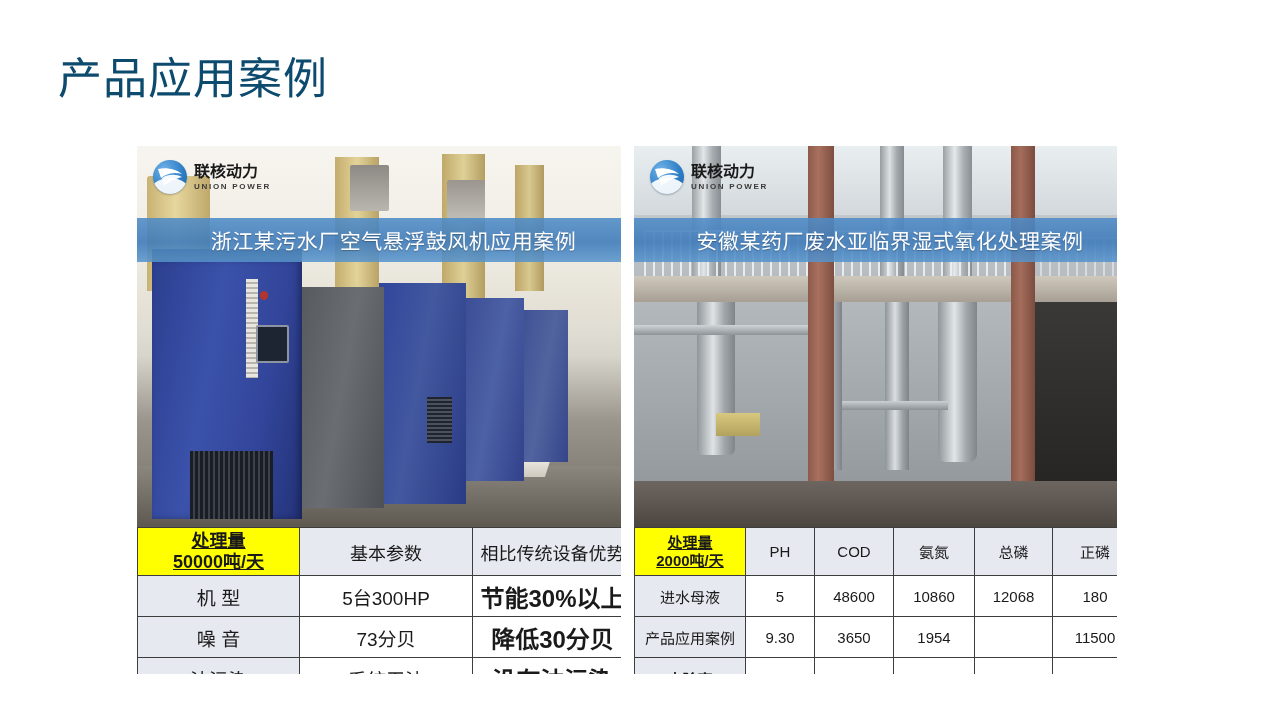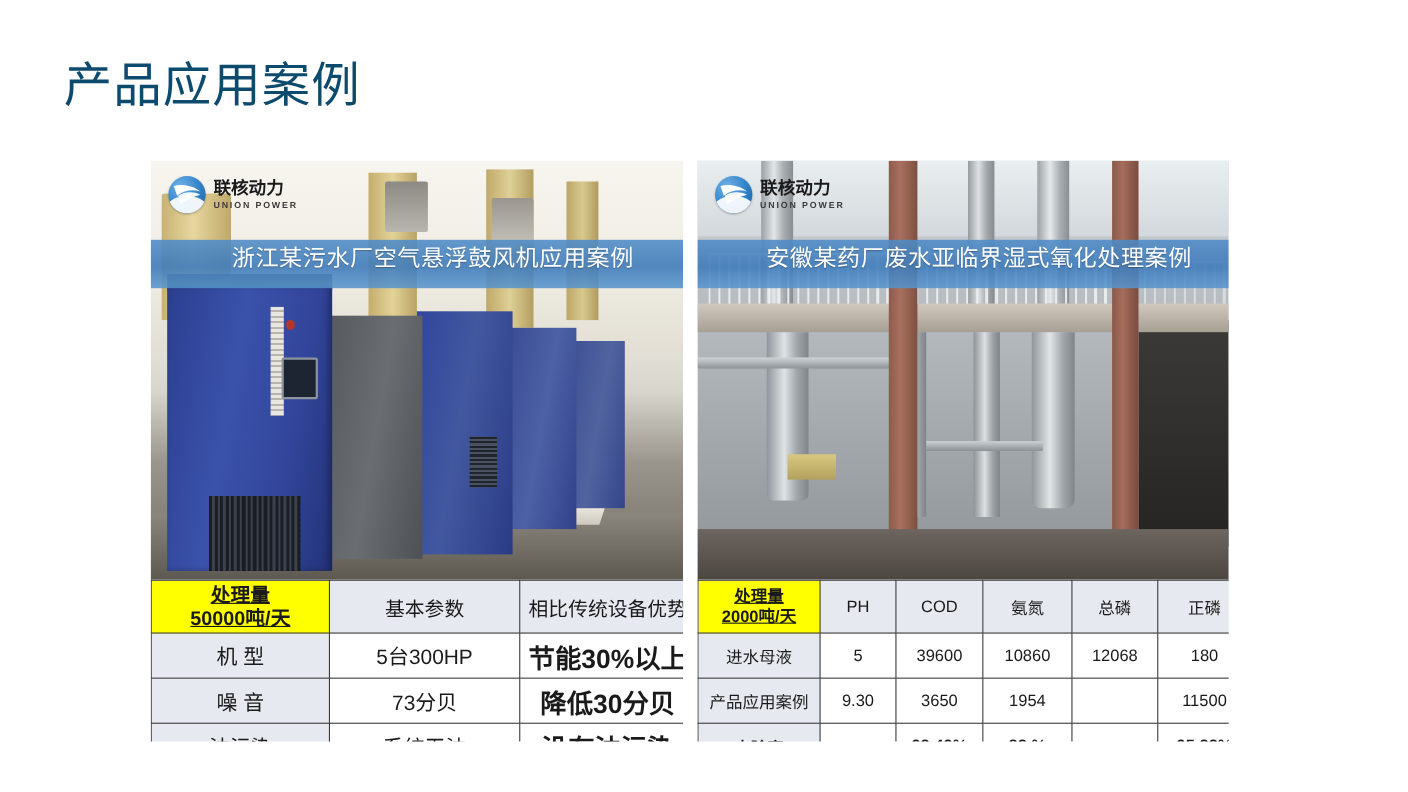--- a/index.html
+++ b/index.html
@@ -203,21 +203,21 @@
     letter-spacing: 1.7px; margin-top: 3px; white-space: nowrap;
   }
 
   
   .banner {
     position: absolute;
     left: 0; right: 0;
     top: 72px;
     height: 44px;
     background: linear-gradient(180deg, rgba(79,140,199,.88) 0%, rgba(64,124,186,.90) 55%, rgba(86,148,205,.86) 100%);
-    display: flex; align-items: flex-start; justify-content: center;
+    display: flex; align-items: center; justify-content: center;
     z-index: 4;
     padding-left: 29px;
   }
   .banner-text {
     color: #ffffff;
     font-size: 21px;
     font-weight: 500;
     letter-spacing: .5px;
     white-space: nowrap;
     text-shadow: 0 1px 1px rgba(0,0,0,.25);
@@ -410,21 +410,21 @@
             </td>
             <td class="cell-head rc2">PH</td>
             <td class="cell-head rc3">COD</td>
             <td class="cell-head rc4">氨氮</td>
             <td class="cell-head rc5">总磷</td>
             <td class="cell-head rc6">正磷</td>
           </tr>
           <tr>
             <td class="cell-rowlabel rowlbl">进水母液</td>
             <td>5</td>
-            <td>39600</td>
+            <td>48600</td>
             <td>10860</td>
             <td>12068</td>
             <td>180</td>
           </tr>
           <tr>
             <td class="cell-rowlabel rowlbl">产品应用案例</td>
             <td>9.30</td>
             <td>3650</td>
             <td>1954</td>
             <td></td>

